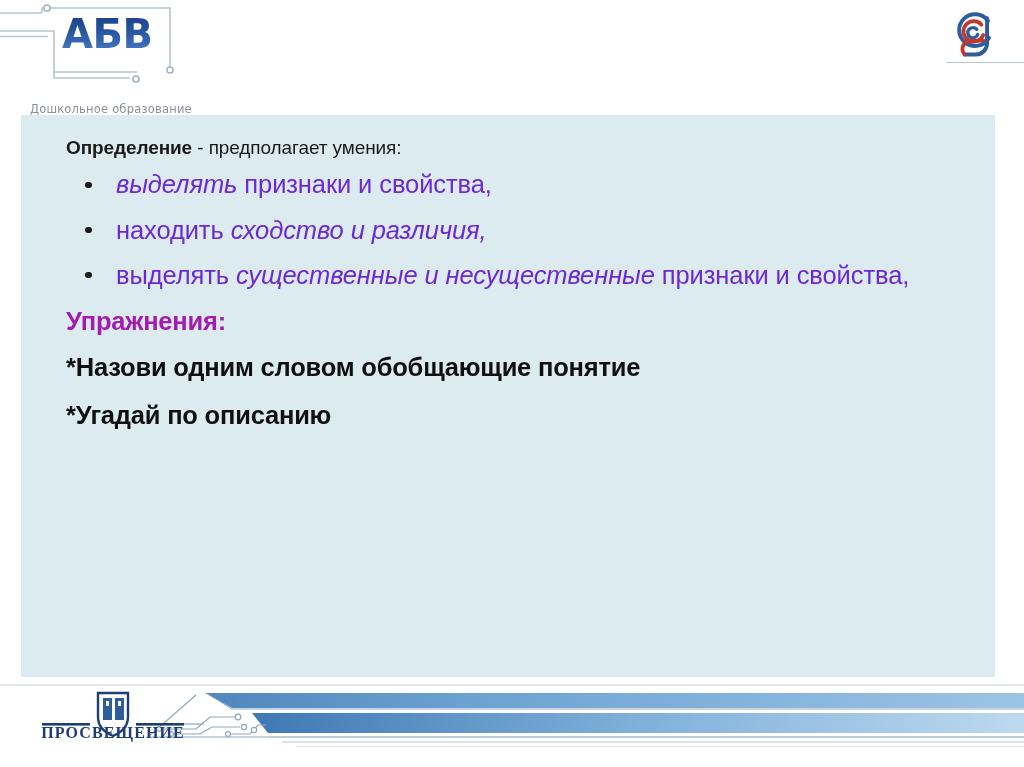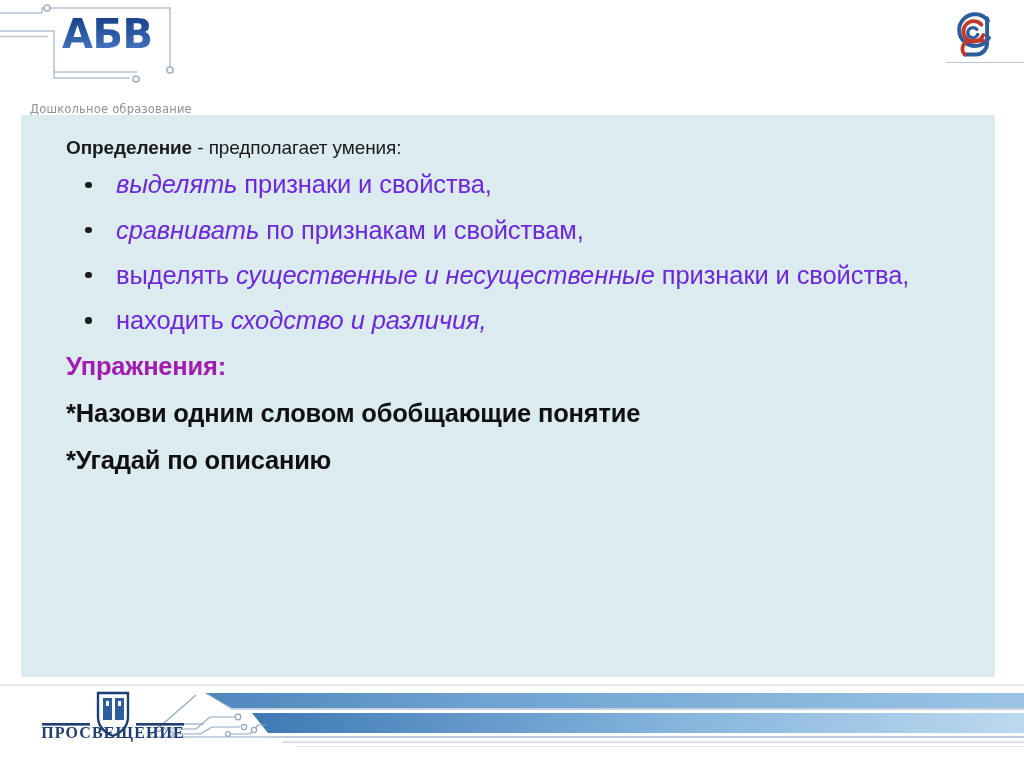--- a/index.html
+++ b/index.html
@@ -229,27 +229,24 @@
 
       <p class="lead">
         <b>Определение</b><span> - предполагает умения:</span>
       </p>
 
       <ul class="bullets">
         <li>
           <span class="dot"></span><span></span><i>выделять</i><span> признаки и свойства,</span>
         </li>
         <li>
-          <span class="dot"></span><span></span><i>сравнивать</i><span> по признакам и свойствам,</span>
+          <span class="dot"></span><span>находить </span><i>сходство и различия,</i><span></span>
         </li>
         <li>
           <span class="dot"></span><span>выделять </span><i>существенные и несущественные</i><span> признаки и свойства,</span>
-        </li>
-        <li>
-          <span class="dot"></span><span>находить </span><i>сходство и различия,</i><span></span>
         </li>
       </ul>
 
       <p class="sub-heading">Упражнения:</p>
       <p class="star-line">*Назови одним словом обобщающие понятие</p>
       <p class="star-line">*Угадай по описанию</p>
 
     </div>
   </div>
 

